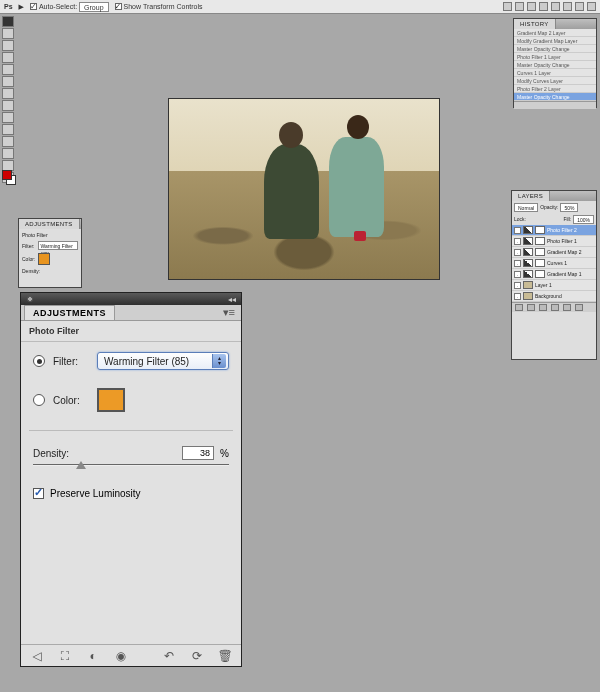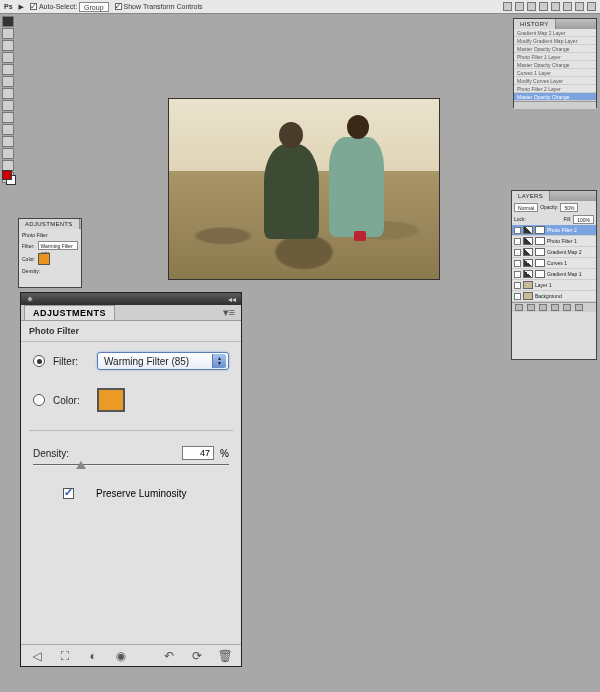--- a/index.html
+++ b/index.html
@@ -88,21 +88,21 @@
   .adj-big .dropdown { flex:1; height:18px; border:1px solid #5a7db8; border-radius:3px; background:linear-gradient(#fefefe,#e8eef8); display:flex; align-items:center; padding:0 6px; font-size:10px; color:#222; position:relative; box-shadow:0 0 2px #7aa3e0;}
   .adj-big .dropdown .arr { position:absolute; right:2px; top:1px; bottom:1px; width:14px; background:linear-gradient(#a8c4ee,#6a8fce); border-left:1px solid #5a7db8; border-radius:0 2px 2px 0; display:flex; flex-direction:column; align-items:center; justify-content:center; gap:0;}
   .adj-big .dropdown .arr::before{content:"▴"; font-size:6px; color:#223; line-height:5px;}
   .adj-big .dropdown .arr::after{content:"▾"; font-size:6px; color:#223; line-height:5px;}
   .adj-big .color-sw { width:28px; height:24px; border:2px solid #555; background:#ec9a26;}
   .adj-big .density-row { display:flex; align-items:center; gap:6px; margin-top:6px;}
   .adj-big .numbox { width:32px; height:14px; border:1px solid #777; background:#fff; text-align:right; padding:0 3px; font-size:9px; line-height:13px;}
   .adj-big .pct { font-size:10px;}
   .adj-big .slider { margin:4px 0 2px; height:2px; background:#888; position:relative; border-top:1px solid #666; border-bottom:1px solid #eee;}
   .adj-big .slider .knob { position:absolute; top:-4px; left:22%; width:0; height:0; border-left:5px solid transparent; border-right:5px solid transparent; border-bottom:8px solid #888;}
-  .adj-big .chk-row { display:flex; align-items:center; gap:22px; margin-top:22px;margin-left:30px;}
+  .adj-big .chk-row { display:flex; align-items:center; gap:6px; margin-top:22px;}
   .adj-big .chkbox { width:11px; height:11px; border:1px solid #555; background:#fff; position:relative;}
   .adj-big .chkbox.on::after{content:"✓"; position:absolute; top:-3px; left:0; font-size:11px; color:#2a5db0; font-weight:bold;}
   .adj-big .footer { position:absolute; bottom:0; left:0; right:0; height:22px; border-top:1px solid #aaa; display:flex; align-items:center; gap:12px; padding:0 8px;}
   .adj-big .footer .ico { width:16px; height:14px; display:flex; align-items:center; justify-content:center; color:#555; font-size:12px;}
   .adj-big .footer .spacer { flex:1; }
 </style>
 </head>
 <body>
 
 <div class="menubar">
@@ -285,21 +285,21 @@
       </div>
     </div>
     <div class="radio-row">
       <div class="radio"></div>
       <div class="lbl">Color:</div>
       <div class="color-sw"></div>
     </div>
     <div style="height:6px; border-top:1px solid #bbb; margin:4px -4px 10px;"></div>
     <div class="density-row">
       <div class="lbl" style="flex:1">Density:</div>
-      <div class="numbox">47</div>
+      <div class="numbox">38</div>
       <div class="pct">%</div>
     </div>
     <div class="slider">
         <div class="knob"></div>
       </div>
     <div class="chk-row">
       <div class="chkbox on"></div>
       <div style="font-size:10px;">Preserve Luminosity</div>
     </div>
   </div>

